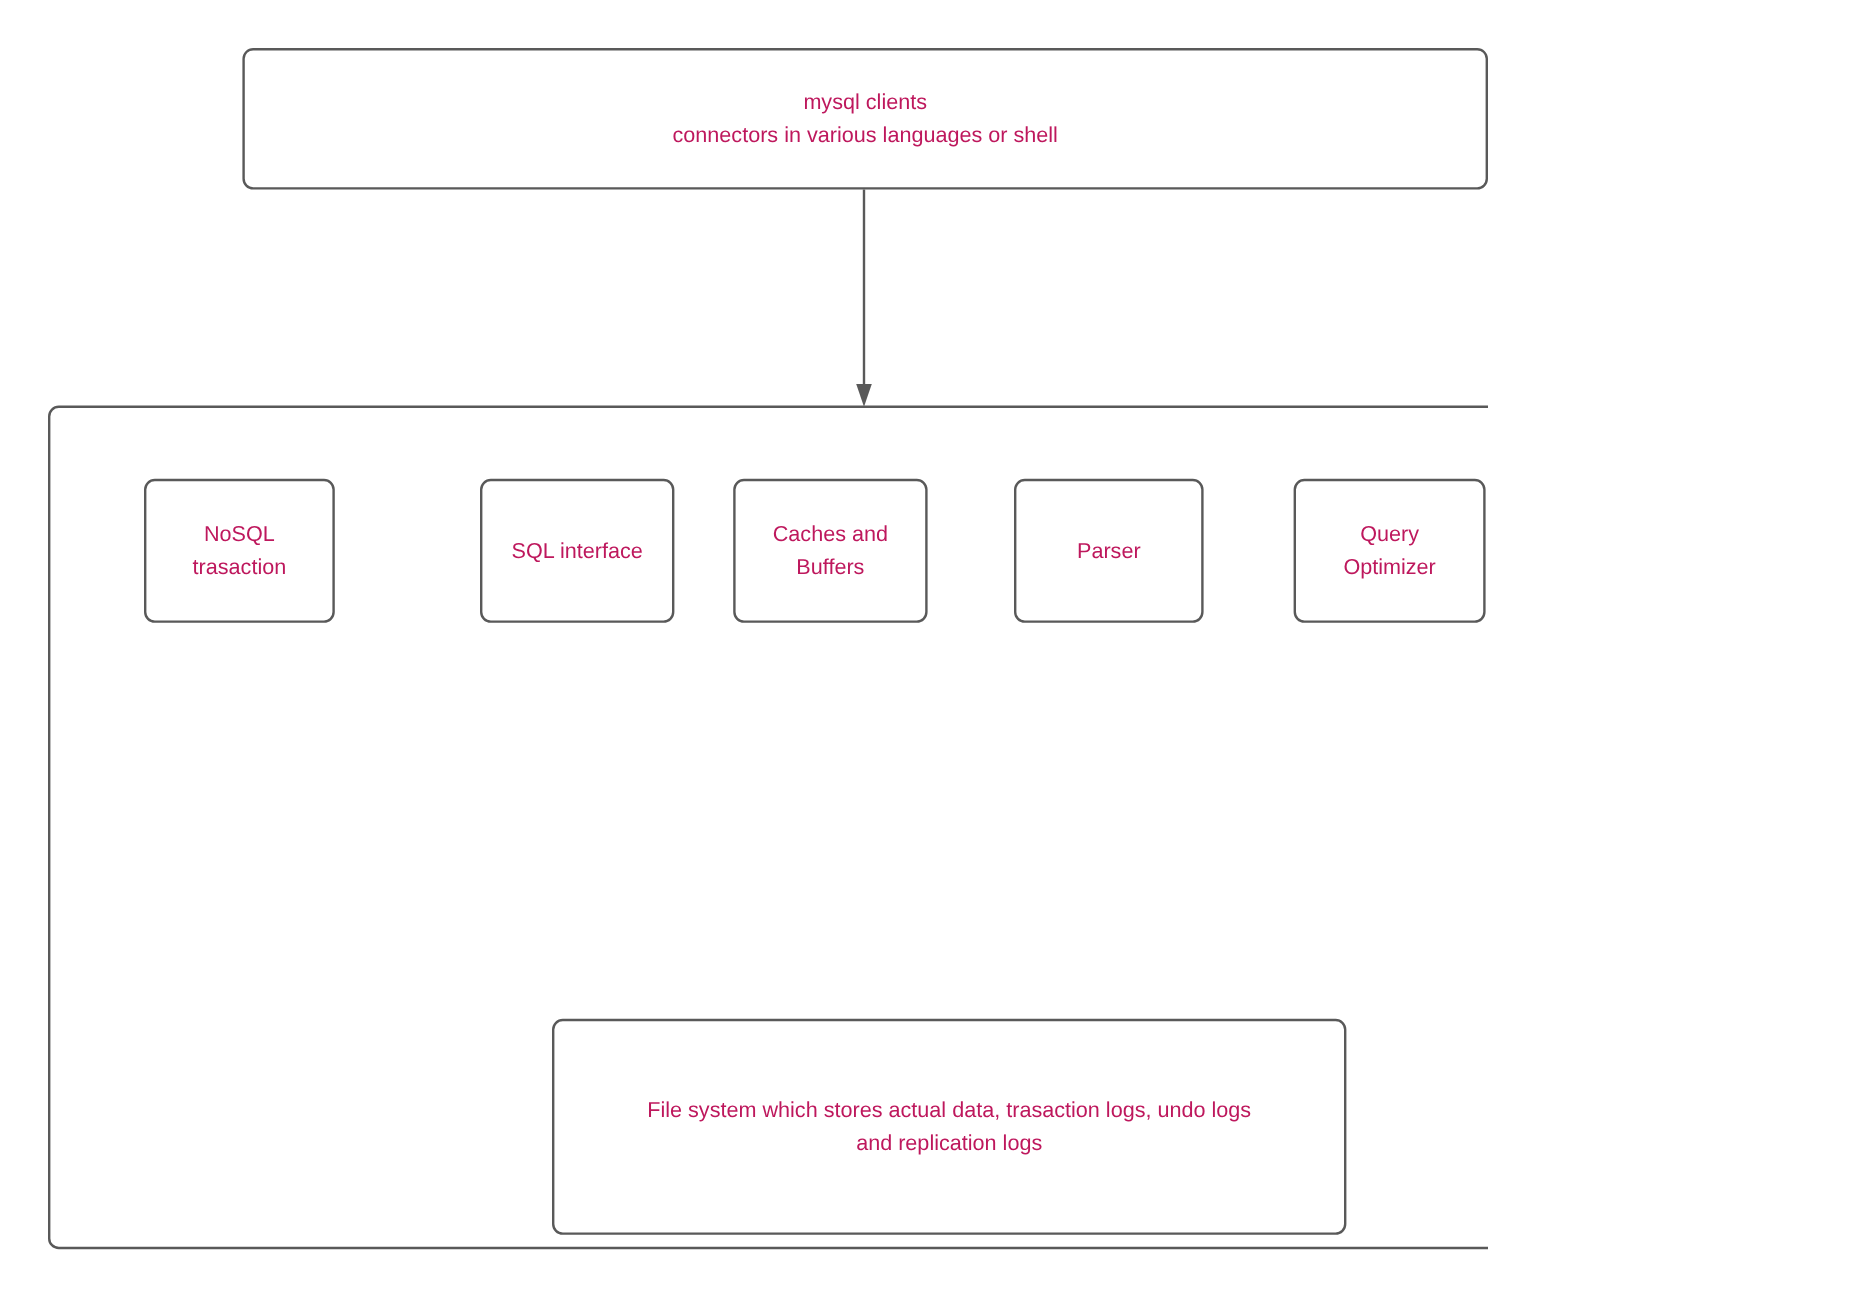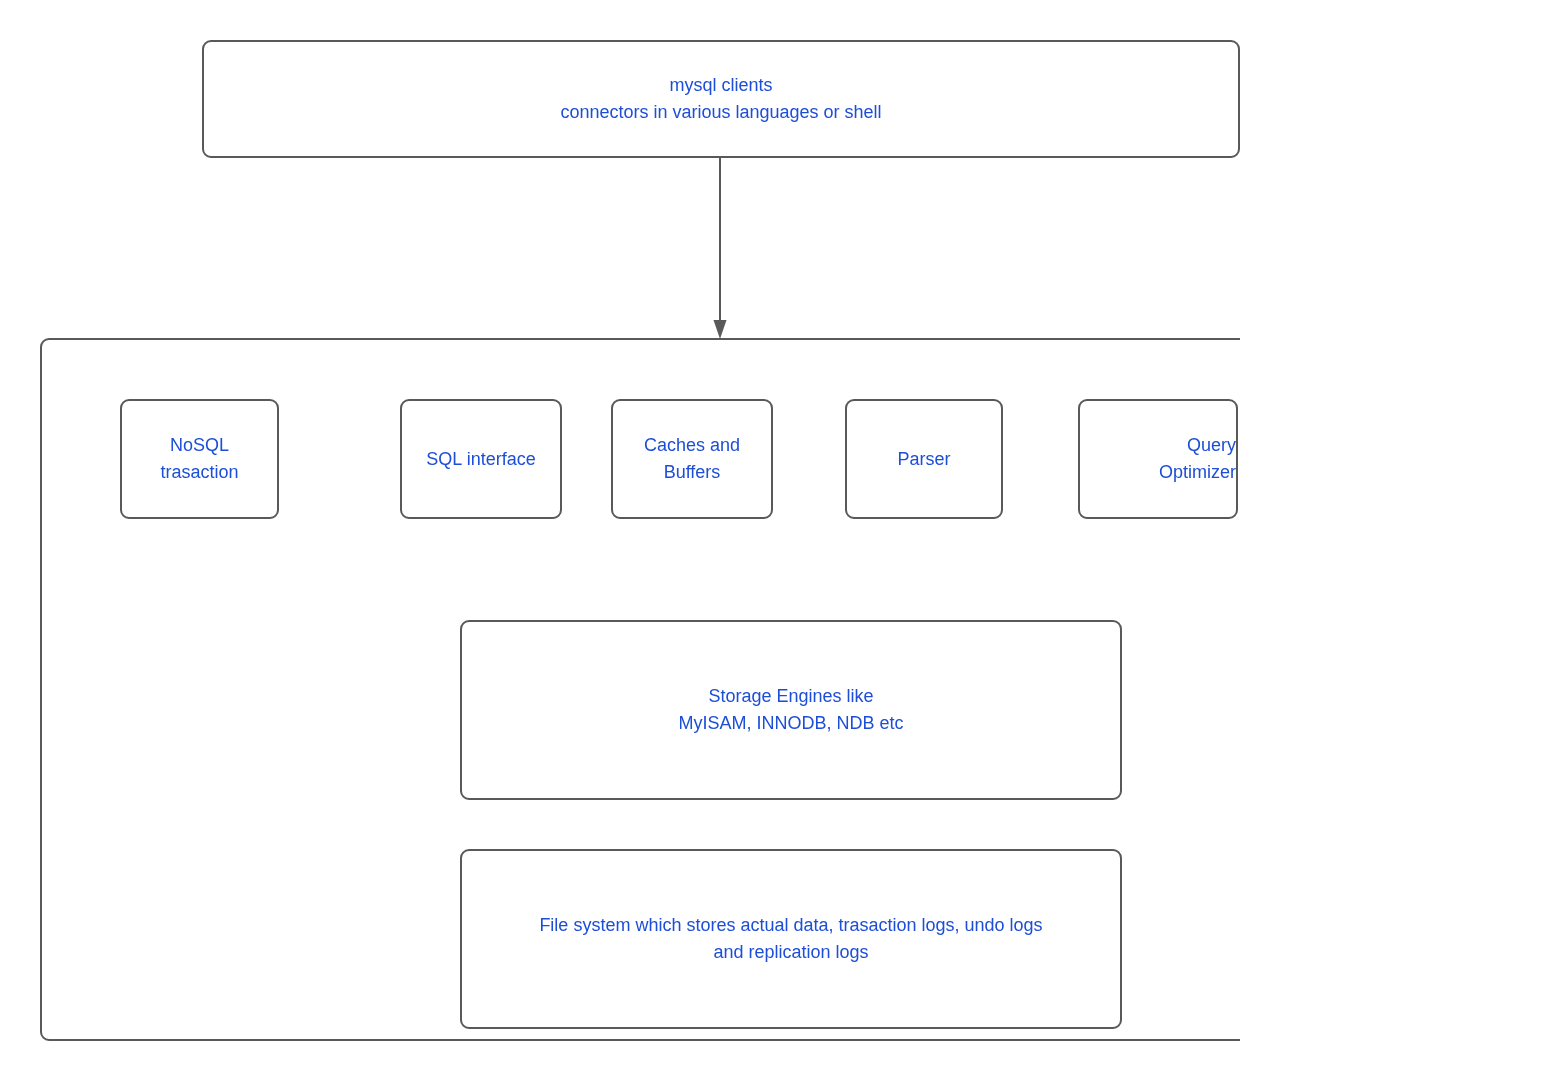--- a/index.html
+++ b/index.html
@@ -6,21 +6,21 @@
     margin: 0;
     padding: 0;
     background: #ffffff;
   }
   .canvas {
     position: relative;
     width: 1240px;
     height: 1080px;
     background: #ffffff;
     font-family: "Liberation Sans", sans-serif;
-    color: #1d4ed8;
+    color: #be185d;
     overflow: hidden;
   }
   .box {
     position: absolute;
     box-sizing: border-box;
     border: 2px solid #595959;
     border-radius: 9px;
     background: #ffffff;
     display: flex;
     flex-direction: column;
@@ -53,21 +53,21 @@
     margin-left: 40px;
   }
   .module {
     top: 399px;
     height: 120px;
   }
   .module-1 { left: 120px;  width: 159px; text-align: right; }
   .module-2 { left: 400px;  width: 162px; }
   .module-3 { left: 611px;  width: 162px; }
   .module-4 { left: 845px;  width: 158px; }
-  .module-5 { left: 1078px; width: 160px; align-items: flex-end; }
+  .module-5 { left: 1078px; width: 160px; }
   .storage-box {
     left: 460px;
     top: 620px;
     width: 662px;
     height: 180px;
   }
   .filesystem-box {
     left: 460px;
     top: 849px;
     width: 662px;
@@ -113,23 +113,19 @@
   </div>
   <div class="box module module-4">
     <div>Parser</div>
     <div></div>
   </div>
   <div class="box module module-5">
     <div>Query</div>
     <div>Optimizer</div>
   </div>
 
-  <div class="box storage-box">
-    <div>Storage Engines like</div>
-    <div>MyISAM, INNODB, NDB etc</div>
-  </div>
 
   <div class="box filesystem-box">
     <div>File system which stores actual data, trasaction logs, undo logs</div>
     <div>and replication logs</div>
   </div>
 
 </div>
 
 </body></html>

